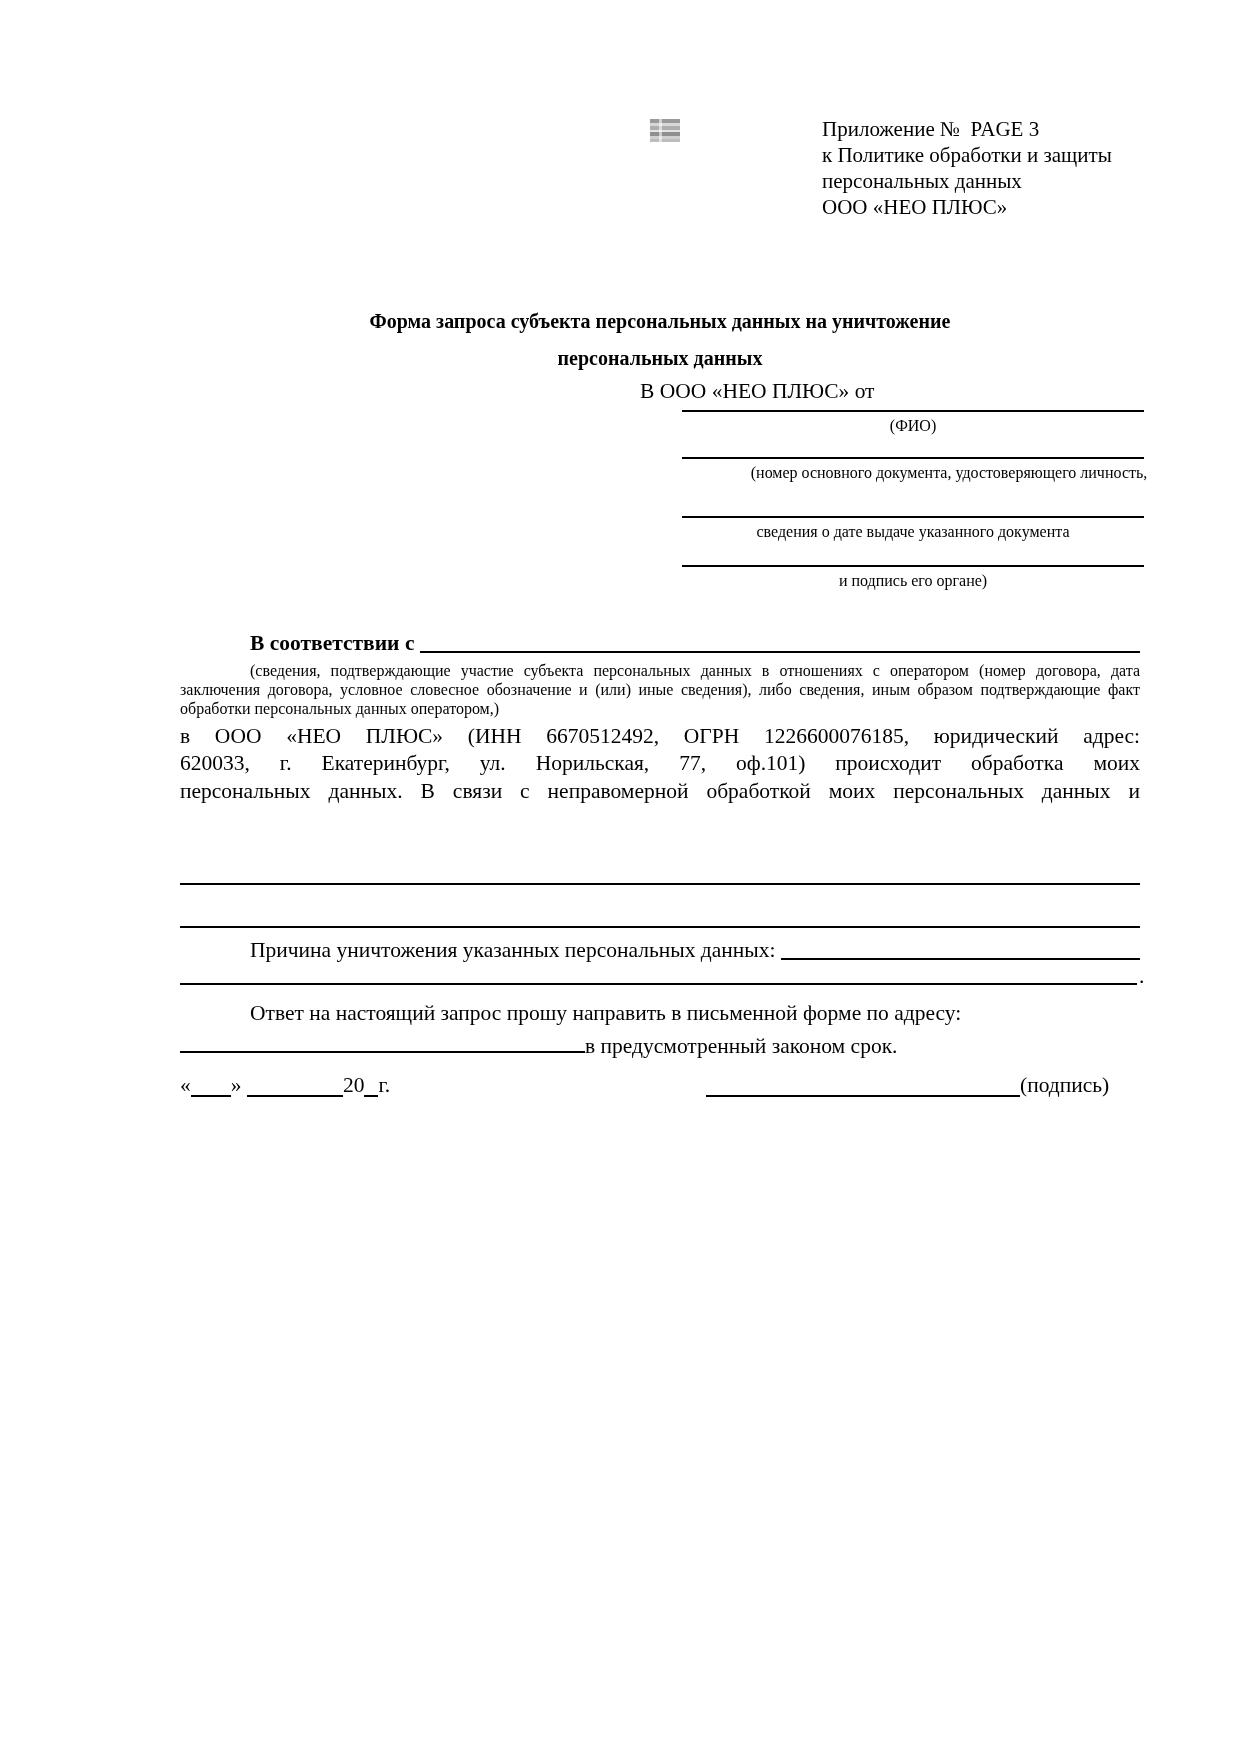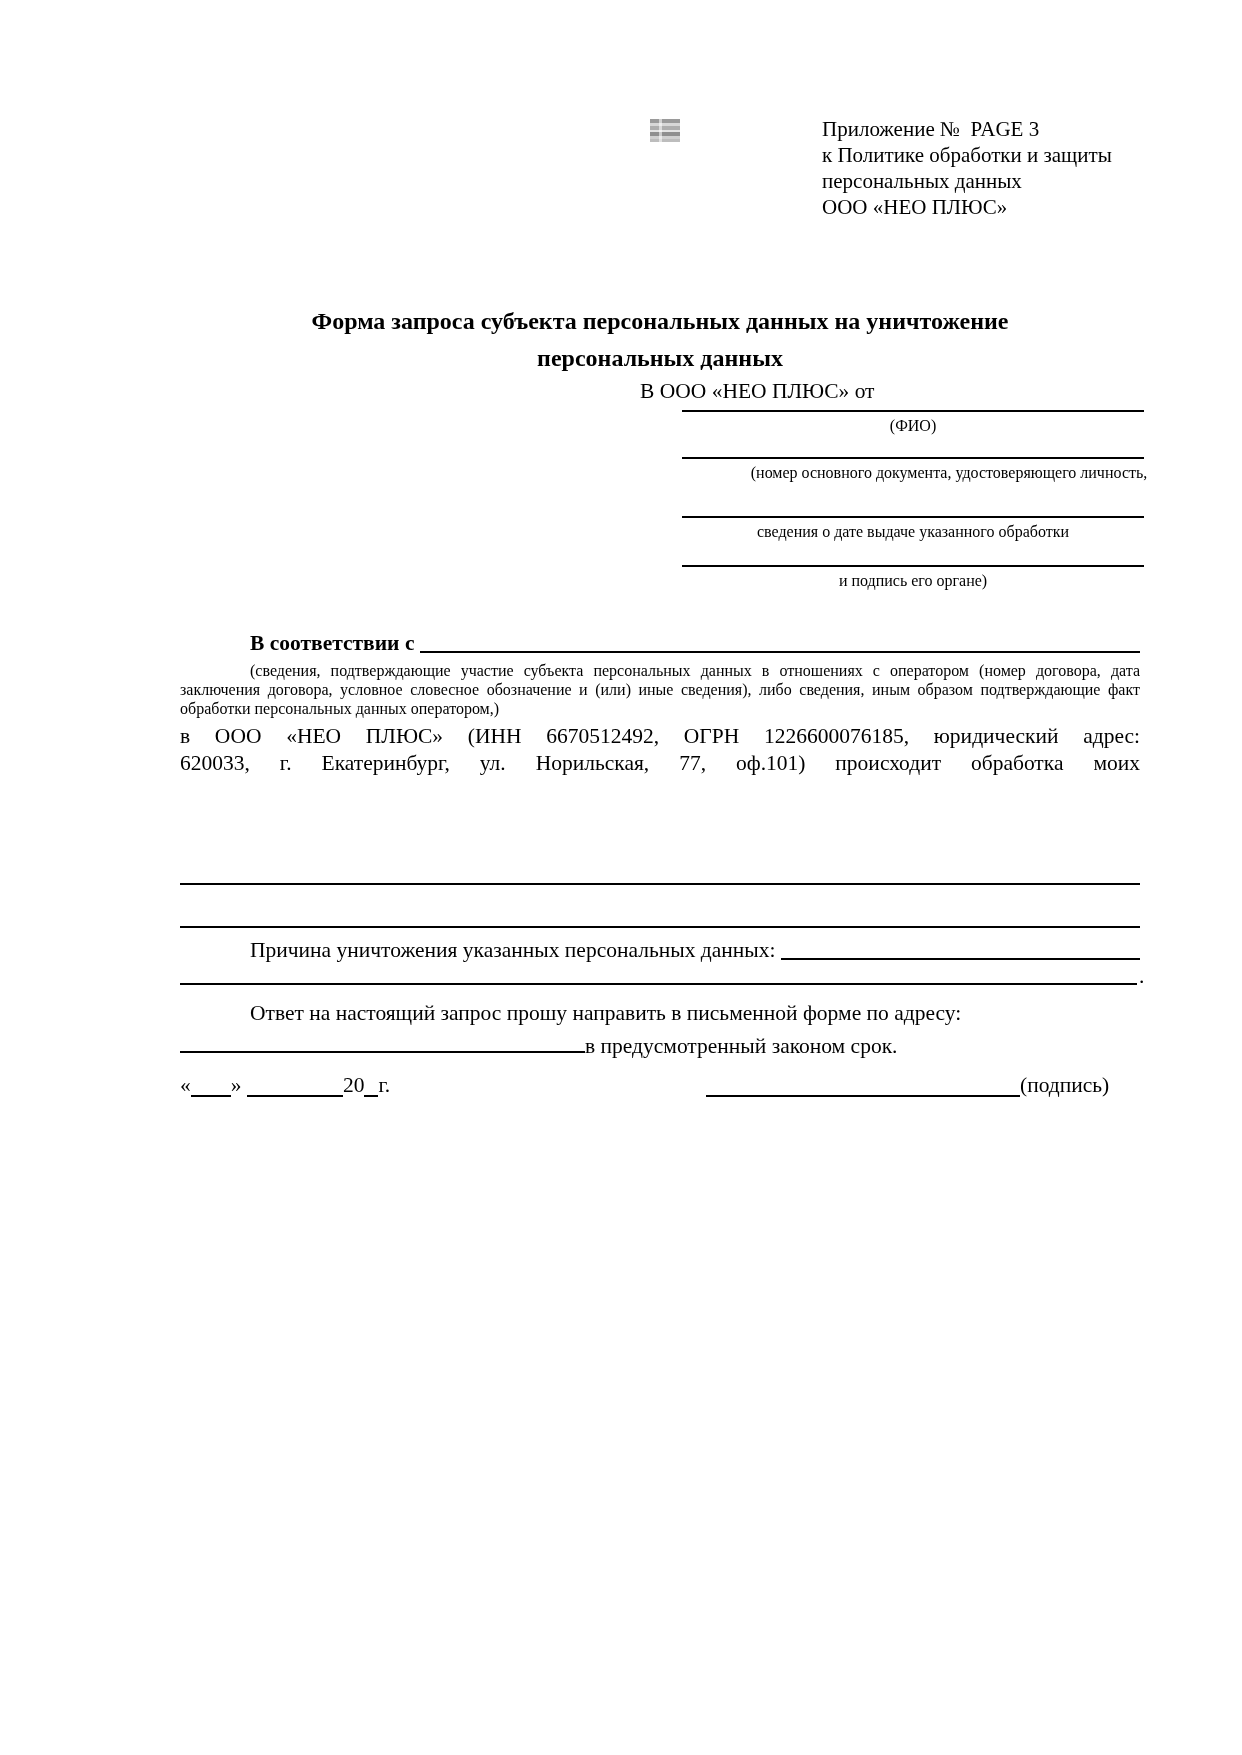--- a/index.html
+++ b/index.html
@@ -7,21 +7,21 @@
     position: relative;
     width: 1242px;
     height: 1755px;
     background: #ffffff;
     font-family: "Liberation Serif", "DejaVu Serif", serif;
     color: #000000;
     overflow: hidden;
   }
   .abs { position: absolute; }
   .hdr-line { font-size: 21px; line-height: 26px; white-space: pre; }
-  .title { font-size: 24px; font-weight: bold; text-align: center; line-height: 37px; }
+  .title { font-size: 20px; font-weight: bold; text-align: center; line-height: 37px; }
   .big { font-size: 21.5px; line-height: 25px; white-space: pre; }
   .small { font-size: 16px; line-height: 19.5px; }
   .caption { text-align: center; }
   .rule { border-bottom: 2px solid #000; height: 0; }
   .jline { text-align: justify; text-align-last: justify; text-justify: inter-word; white-space: normal; }
   .row { display: flex; align-items: baseline; }
   .blank {
     display: inline-block;
     border-bottom: 2px solid #000;
     height: 22px;
@@ -55,36 +55,37 @@
 
   <div class="abs big" style="left:640px; top:379px;">В ООО «НЕО ПЛЮС» от</div>
 
   <div class="abs rule" style="left:682px; top:410px; width:462px;"></div>
   <div class="abs small caption" style="left:682px; top:416px; width:462px;">(ФИО)</div>
 
   <div class="abs rule" style="left:682px; top:457px; width:462px;"></div>
   <div class="abs small caption" style="left:708px; top:463px; width:482px;">(номер основного документа, удостоверяющего личность,</div>
 
   <div class="abs rule" style="left:682px; top:516px; width:462px;"></div>
-  <div class="abs small caption" style="left:682px; top:522px; width:462px;">сведения о дате выдаче указанного обработки</div>
+  <div class="abs small caption" style="left:682px; top:522px; width:462px;">сведения о дате выдаче указанного документа</div>
 
   <div class="abs rule" style="left:682px; top:565px; width:462px;"></div>
   <div class="abs small caption" style="left:682px; top:571px; width:462px;">и подпись его органе)</div>
 
   <div class="abs row" style="left:250px; top:631px; right:102px;font-weight:bold;">
     <span class="big">В соответствии с </span>
     <span class="grow"></span>
   </div>
 
   <div class="abs small jline" style="left:250px; top:661px; width:890px;">(сведения, подтверждающие участие субъекта персональных данных в отношениях с оператором (номер договора, дата</div>
   <div class="abs small jline" style="left:180px; top:680px; width:960px;">заключения договора, условное словесное обозначение и (или) иные сведения), либо сведения, иным образом подтверждающие факт</div>
   <div class="abs small" style="left:180px; top:699px; width:960px;">обработки персональных данных оператором,)</div>
 
   <div class="abs big jline" style="left:180px; top:724px; width:960px;">в ООО «НЕО ПЛЮС» (ИНН 6670512492, ОГРН 1226600076185, юридический адрес:</div>
   <div class="abs big jline" style="left:180px; top:751px; width:960px;">620033, г. Екатеринбург, ул. Норильская, 77, оф.101) происходит обработка моих</div>
+  <div class="abs big jline" style="left:180px; top:779px; width:960px;">персональных данных. В связи с неправомерной обработкой моих персональных данных и</div>
 
   <div class="abs rule" style="left:180px; top:883px; width:960px;"></div>
   <div class="abs rule" style="left:180px; top:926px; width:960px;"></div>
 
   <div class="abs row" style="left:250px; top:938px; right:102px;">
     <span class="big">Причина уничтожения указанных персональных данных: </span>
     <span class="grow"></span>
   </div>
 
   <div class="abs rule" style="left:180px; top:983px; width:957px;"></div>

